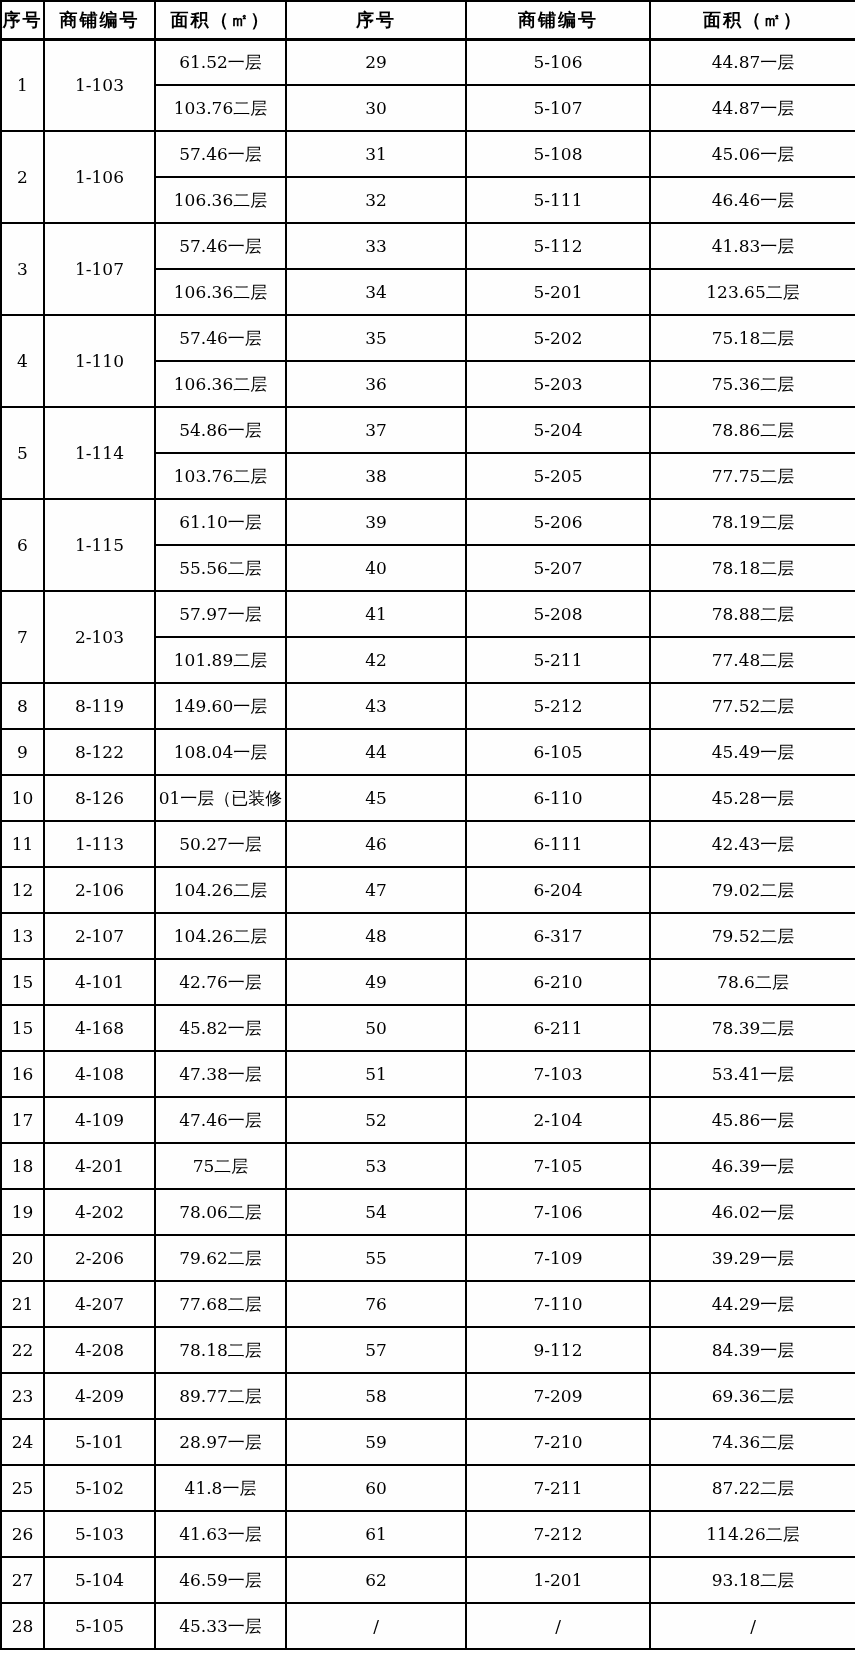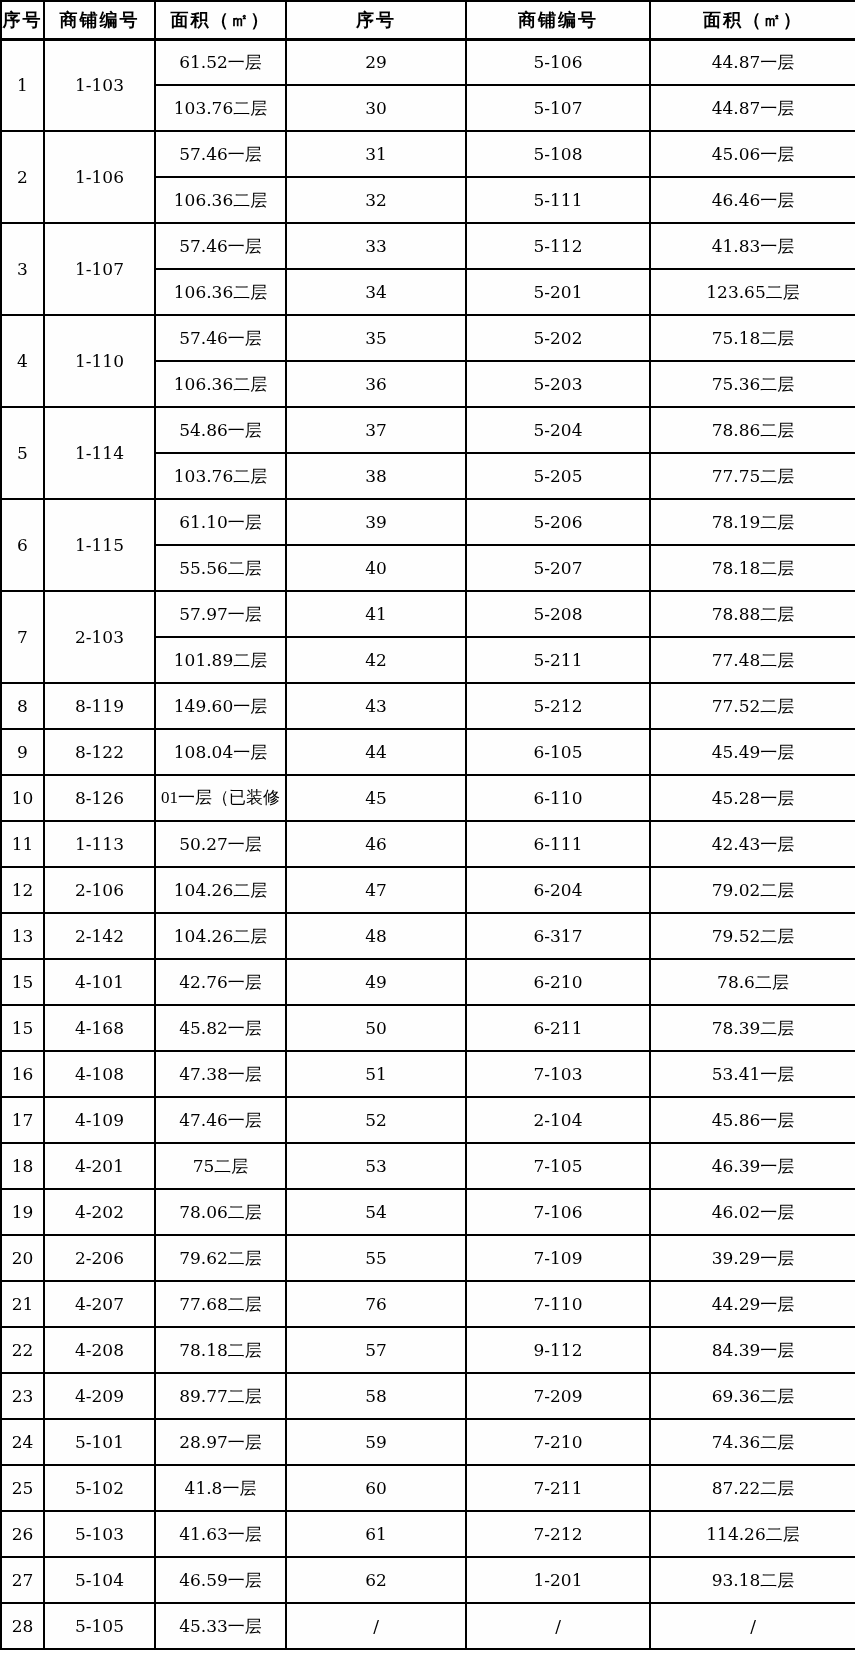--- a/index.html
+++ b/index.html
@@ -35,21 +35,20 @@
   table.shop-table th {
     font-weight: bold;
     font-size: 18px;
     letter-spacing: 2px;
     border-bottom-width: 3px;
   }
   
   td.clip-left {
     text-align: left;
     padding-left: 0;
-    font-family: Liberation Serif, serif;
   }
 </style>
 </head>
 <body>
 
 <div class="sheet">
   <table class="shop-table">
     <colgroup>
       <col style="width:43px">
       <col style="width:111px">
@@ -202,21 +201,21 @@
         <tr>
           <td>12</td>
           <td>2-106</td>
           <td>104.26二层</td>
           <td>47</td>
           <td>6-204</td>
           <td>79.02二层</td>
         </tr>
         <tr>
           <td>13</td>
-          <td>2-142</td>
+          <td>2-107</td>
           <td>104.26二层</td>
           <td>48</td>
           <td>6-317</td>
           <td>79.52二层</td>
         </tr>
         <tr>
           <td>15</td>
           <td>4-101</td>
           <td>42.76一层</td>
           <td>49</td>

